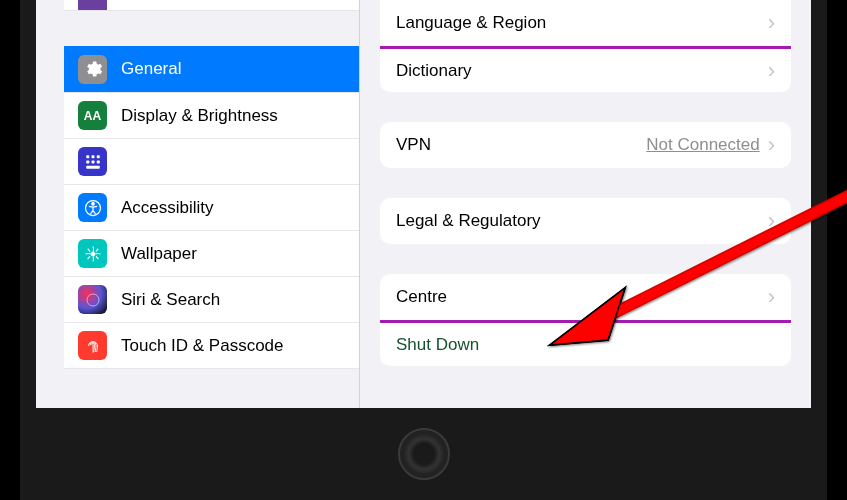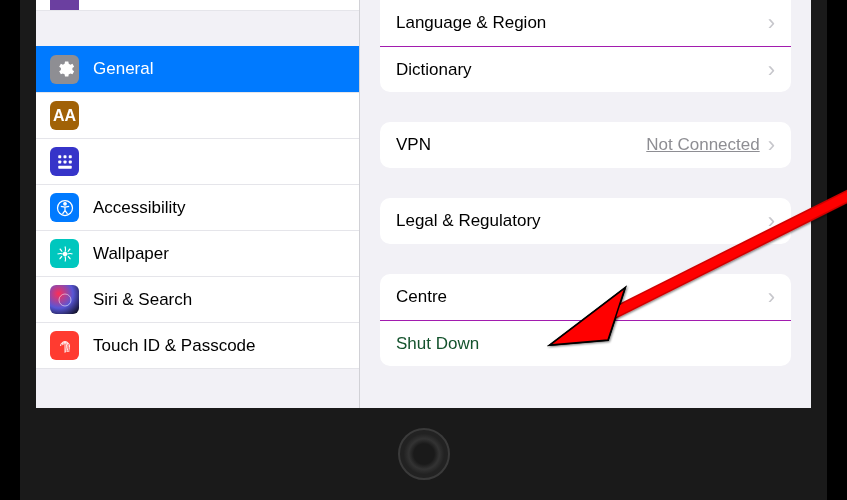--- a/index.html
+++ b/index.html
@@ -51,20 +51,21 @@
       border-right: 1px solid #d1d1d6;
       overflow: hidden;
     }
     .sidebar-list {
       display: flex;
       flex-direction: column;
     }
     .sidebar-group {
       background: #fff;
       border-bottom: 1px solid #e5e5ea;
+      margin-left: 28px;
     }
     .sidebar-gap {
       height: 35px;
     }
     .sidebar-item {
       height: 46px;
       display: flex;
       align-items: center;
       padding: 0 14px;
       background: #fff;
@@ -109,21 +110,21 @@
       margin-top: 0;
       border-radius: 0 0 10px 10px;
     }
     .content-row {
       height: 46px;
       display: flex;
       align-items: center;
       padding: 0 16px;
       font-size: 17px;
       color: #000;
-      border-top: 1px solid #a21caf;
+      border-top: 3px solid #a21caf;
       cursor: pointer;
     }
     .content-row:first-child {
       border-top: none;
     }
     .content-row .row-label {
       flex: 1;
     }
     .content-row .row-value {
       color: #8e8e93;
@@ -169,21 +170,22 @@
             <span class="icon-wrap" style="background:#8e8e93">
               <svg width="20" height="20" viewBox="0 0 24 24" fill="#fff">
                   <path d="M12 8a4 4 0 100 8 4 4 0 000-8zm8.94 4a7 7 0 00-.1-1.14l2.12-1.65-2-3.46-2.49 1a7 7 0 00-1.97-1.14L16 3h-4l-.5 2.61a7 7 0 00-1.97 1.14l-2.49-1-2 3.46 2.12 1.65A7 7 0 007.06 12a7 7 0 00.1 1.14l-2.12 1.65 2 3.46 2.49-1a7 7 0 001.97 1.14L12 21h4l.5-2.61a7 7 0 001.97-1.14l2.49 1 2-3.46-2.12-1.65c.06-.37.1-.75.1-1.14z"></path>
                 </svg>
             </span>
             <span>General</span>
           </div>
 
 
           <div class="sidebar-item">
-            <span class="icon-wrap" style="background:#a16207;color:#fff;font-size:16px;font-weight:600">AA</span>
+            <span class="icon-wrap" style="background:#15803d;color:#fff;font-size:12px;font-weight:600">AA</span>
+            <span>Display &amp; Brightness</span>
           </div>
 
           <div class="sidebar-item">
             <span class="icon-wrap" style="background:#3634c9">
               <svg width="18" height="18" viewBox="0 0 24 24" fill="#fff">
                   <rect x="3" y="3" width="4" height="4" rx="1"></rect>
                   <rect x="10" y="3" width="4" height="4" rx="1"></rect>
                   <rect x="17" y="3" width="4" height="4" rx="1"></rect>
                   <rect x="3" y="10" width="4" height="4" rx="1"></rect>
                   <rect x="10" y="10" width="4" height="4" rx="1"></rect>

